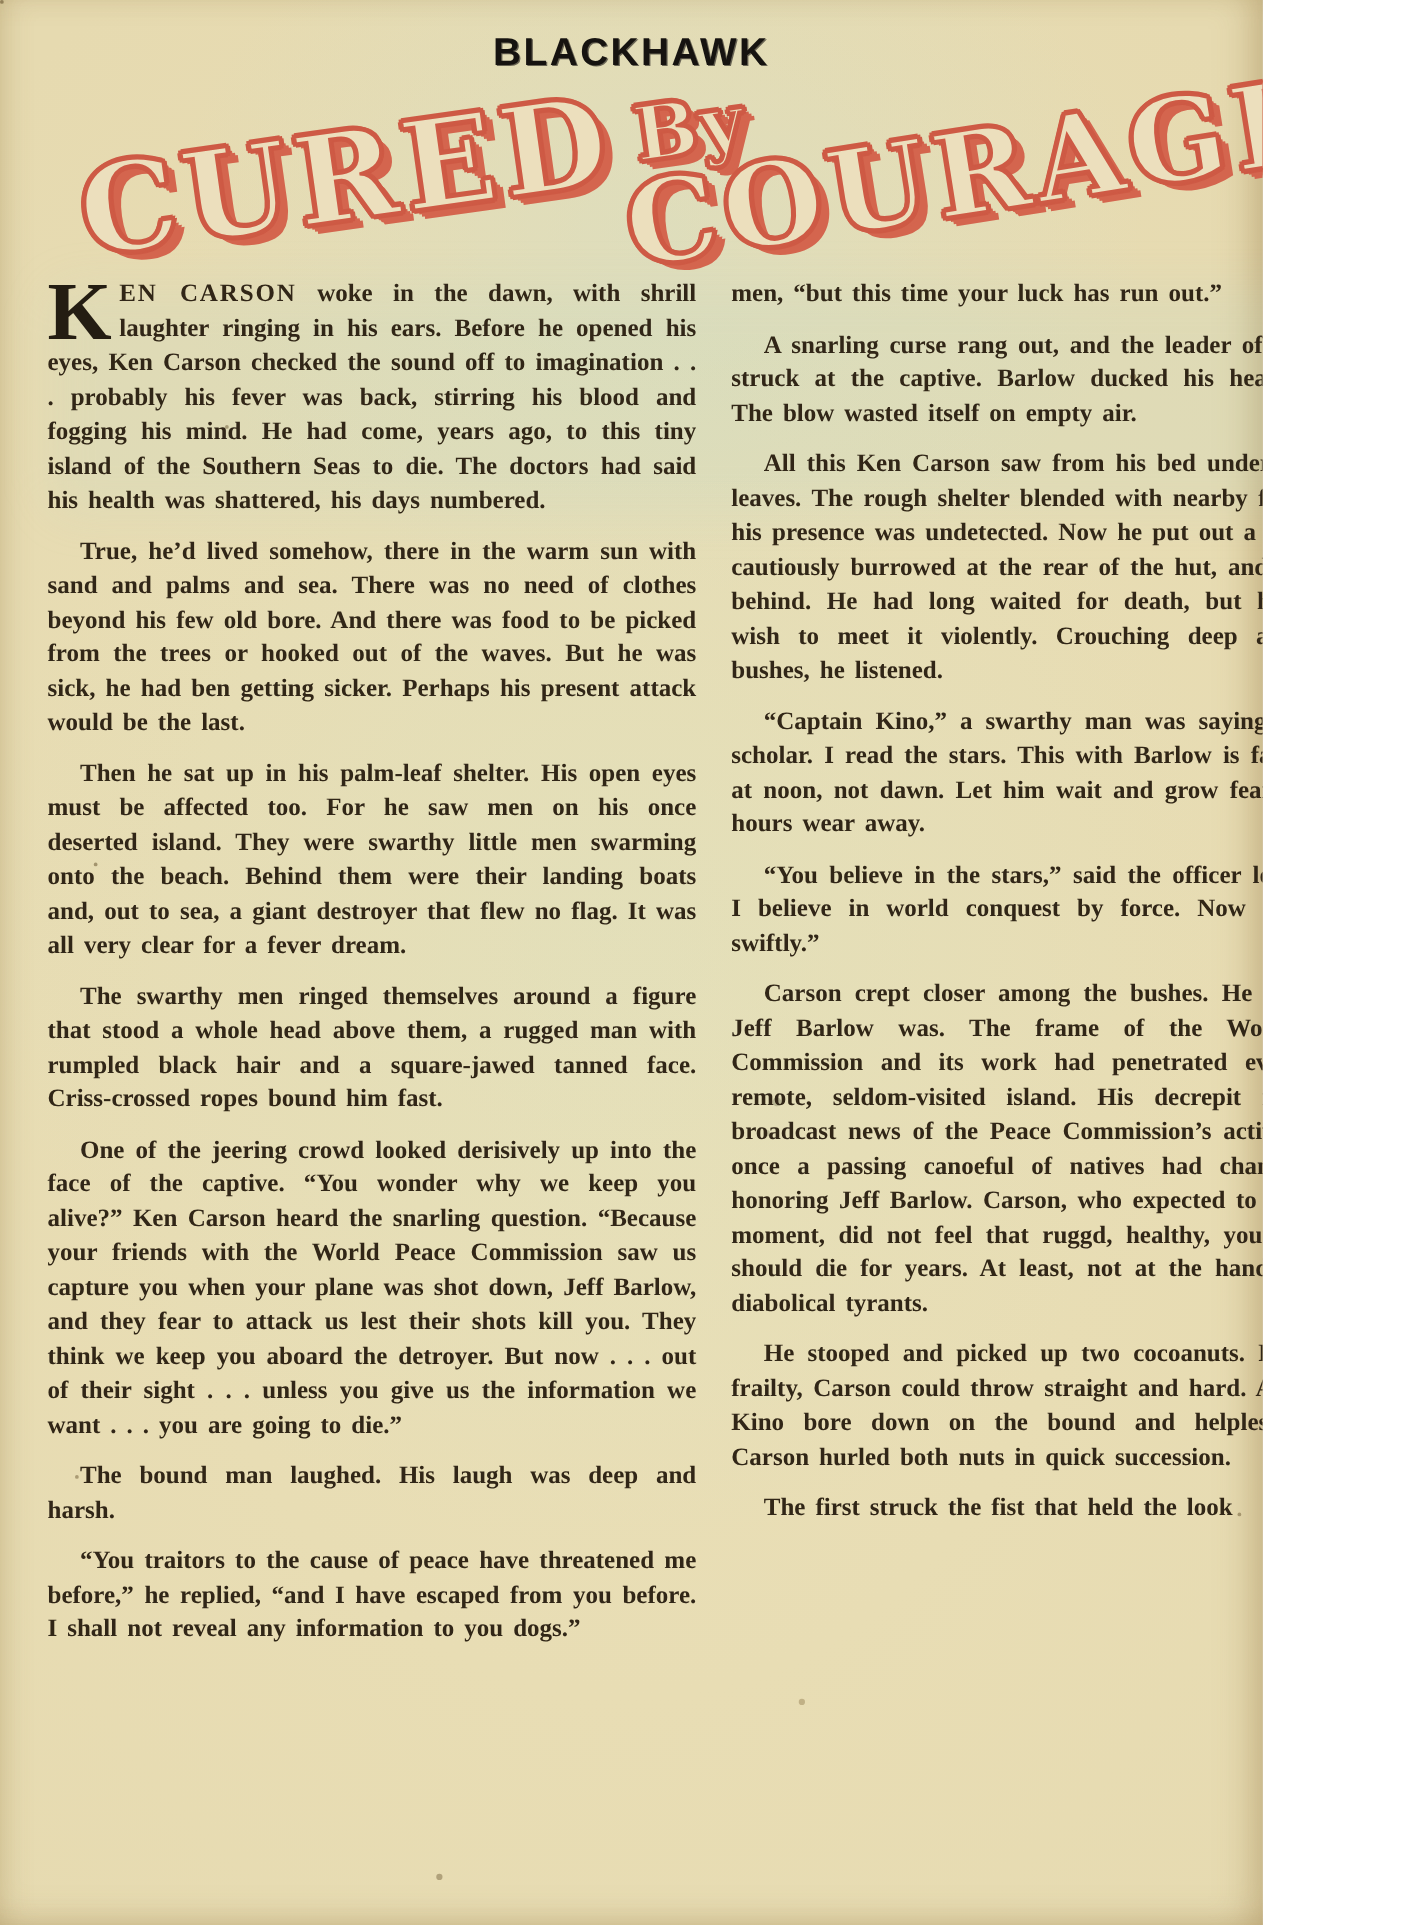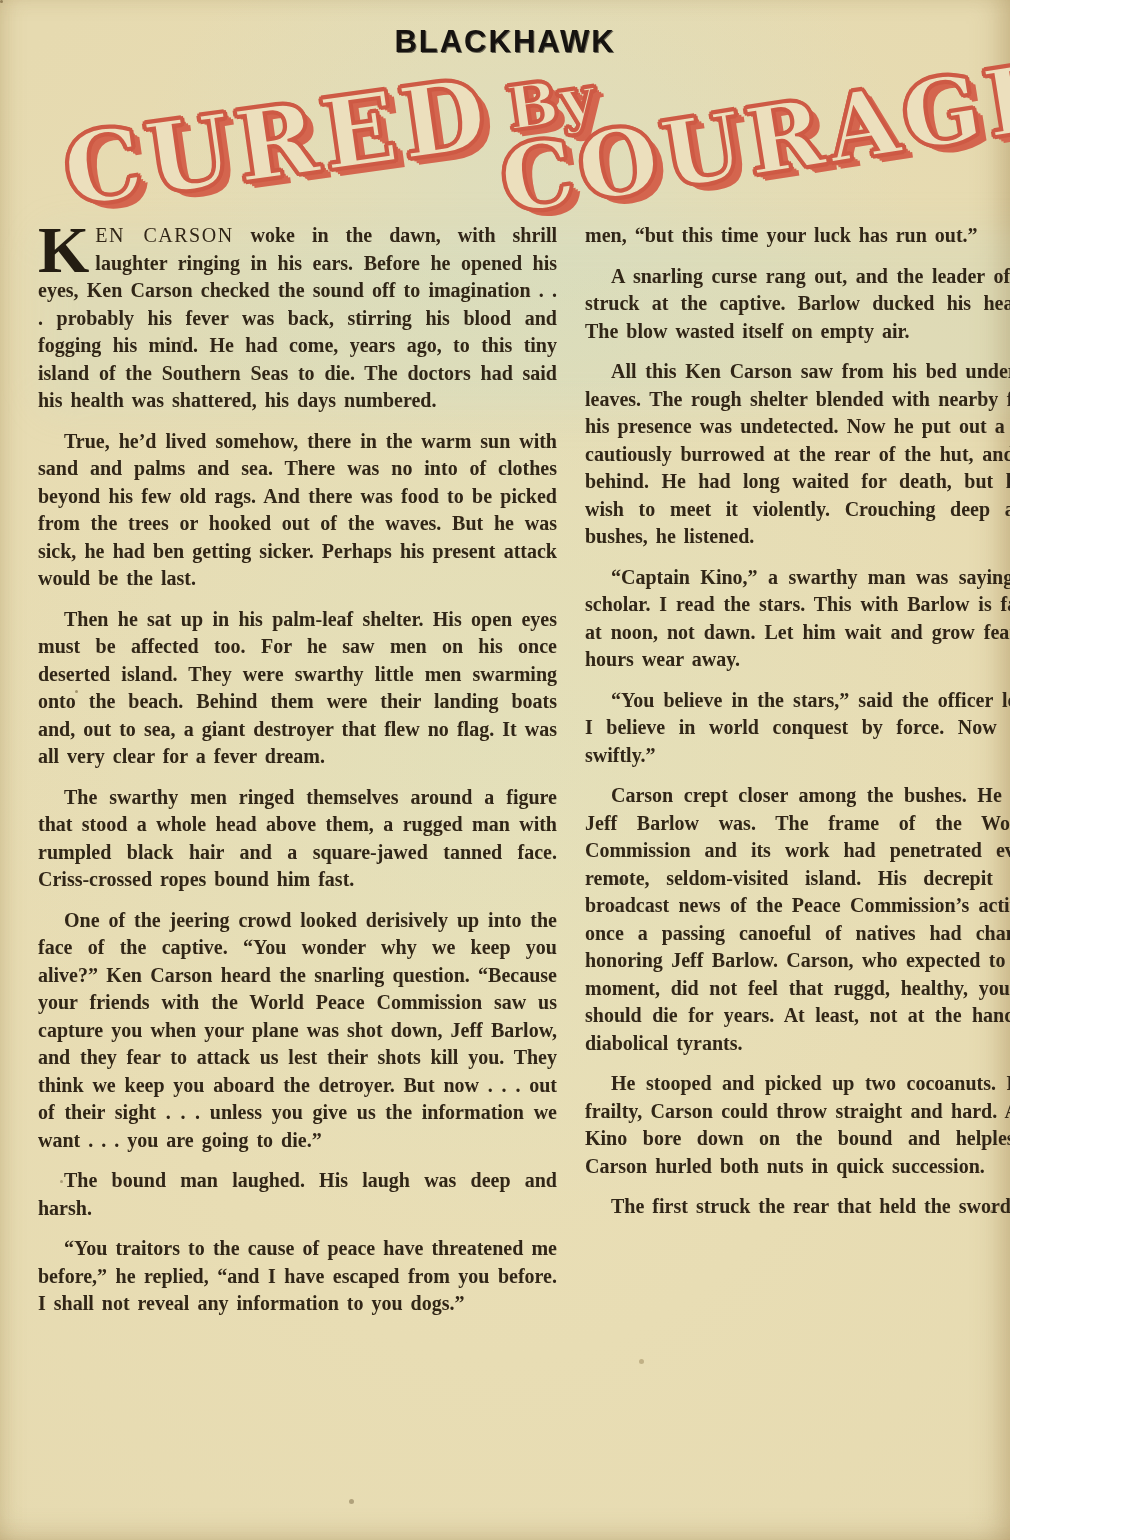--- a/index.html
+++ b/index.html
@@ -80,21 +80,21 @@
     text-indent:26px;
   }
   .col p.opening{text-indent:0;}
   .col.right [data-list] p:first-child{text-indent:0;}
   .dropcap{
     float:left;
     font-size:66px;line-height:48px;
     padding:4px 6px 0 0;
     font-weight:bold;color:#241d12;
   }
-  .leadin{font-weight:normal;letter-spacing:1.5px;}
+  .leadin{font-weight:bold;letter-spacing:1.5px;}
 </style>
 </head>
 <body>
 
 <div class="page">
   <div class="ghost-panel"></div>
   <div class="specks"></div>
 
   <div class="header">BLACKHAWK</div>
 
@@ -104,34 +104,34 @@
     </div>
     <div class="title-line2">
       <span class="title-word">COURAGE</span>
     </div>
   </div>
 
   <div class="columns">
     <div class="col left">
       <p class="opening"><span class="dropcap">K</span><span class="leadin">EN CARSON</span><span> woke in the dawn, with shrill laughter ringing in his ears. Before he opened his eyes, Ken Carson checked the sound off to imagination . . . probably his fever was back, stirring his blood and fogging his mind. He had come, years ago, to this tiny island of the Southern Seas to die. The doctors had said his health was shattered, his days numbered.</span></p>
       <div data-list="story.left_paragraphs">
-          <p>True, he’d lived somehow, there in the warm sun with sand and palms and sea. There was no into of clothes beyond his few old rags. And there was food to be picked from the trees or hooked out of the waves. But he was sick, he had ben getting sicker. Perhaps his present attack would be the last.</p>
+          <p>True, he’d lived somehow, there in the warm sun with sand and palms and sea. There was no need of clothes beyond his few old bore. And there was food to be picked from the trees or hooked out of the waves. But he was sick, he had ben getting sicker. Perhaps his present attack would be the last.</p>
           <p>Then he sat up in his palm-leaf shelter. His open eyes must be affected too. For he saw men on his once deserted island. They were swarthy little men swarming onto the beach. Behind them were their landing boats and, out to sea, a giant destroyer that flew no flag. It was all very clear for a fever dream.</p>
           <p>The swarthy men ringed themselves around a figure that stood a whole head above them, a rugged man with rumpled black hair and a square-jawed tanned face. Criss-crossed ropes bound him fast.</p>
           <p>One of the jeering crowd looked derisively up into the face of the captive. “You wonder why we keep you alive?” Ken Carson heard the snarling question. “Because your friends with the World Peace Commission saw us capture you when your plane was shot down, Jeff Barlow, and they fear to attack us lest their shots kill you. They think we keep you aboard the detroyer. But now . . . out of their sight . . . unless you give us the information we want . . . you are going to die.”</p>
           <p>The bound man laughed. His laugh was deep and harsh.</p>
           <p>“You traitors to the cause of peace have threatened me before,” he replied, “and I have escaped from you before. I shall not reveal any information to you dogs.”</p>
         </div>
     </div>
     <div class="col right">
       <div data-list="story.right_paragraphs">
           <p>men, “but this time your luck has run out.”</p>
           <p>A snarling curse rang out, and the leader of the horde struck at the captive. Barlow ducked his head quickly. The blow wasted itself on empty air.</p>
           <p>All this Ken Carson saw from his bed under the palm leaves. The rough shelter blended with nearby foliage and his presence was undetected. Now he put out a thin hand, cautiously burrowed at the rear of the hut, and crept out behind. He had long waited for death, but he had no wish to meet it violently. Crouching deep among the bushes, he listened.</p>
           <p>“Captain Kino,” a swarthy man was saying, “I am a scholar. I read the stars. This with Barlow is fated to die at noon, not dawn. Let him wait and grow fearful as the hours wear away.</p>
           <p>“You believe in the stars,” said the officer loftily, “but I believe in world conquest by force. Now I will kill swiftly.”</p>
           <p>Carson crept closer among the bushes. He knew who Jeff Barlow was. The frame of the World Peace Commission and its work had penetrated even to his remote, seldom-visited island. His decrepit radio had broadcast news of the Peace Commission’s activities. And once a passing canoeful of natives had chanted songs honoring Jeff Barlow. Carson, who expected to die at any moment, did not feel that ruggd, healthy, young Barlow should die for years. At least, not at the hands of these diabolical tyrants.</p>
           <p>He stooped and picked up two cocoanuts. For all his frailty, Carson could throw straight and hard. As Captain Kino bore down on the bound and helpless Barlow, Carson hurled both nuts in quick succession.</p>
-          <p>The first struck the rear that held the sword</p>
+          <p>The first struck the fist that held the look</p>
         </div>
     </div>
   </div>
 </div>
 
 </body></html>

